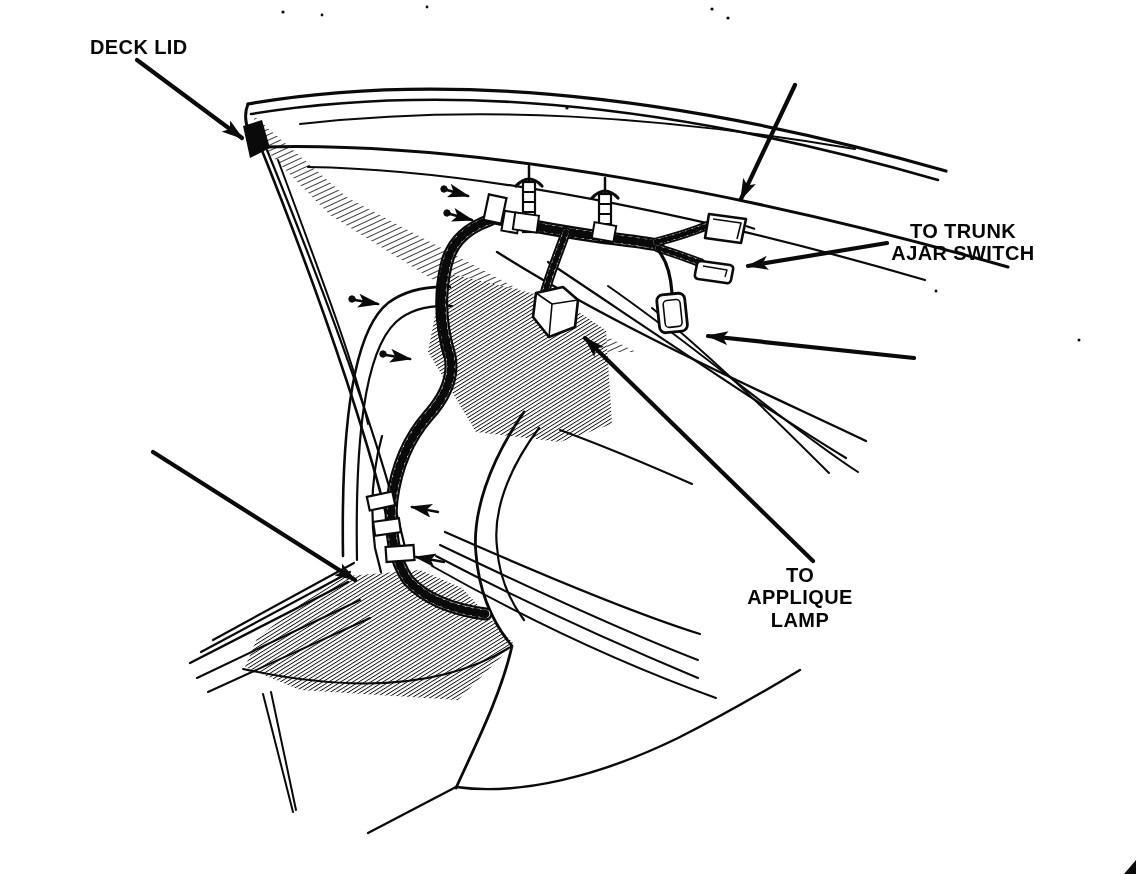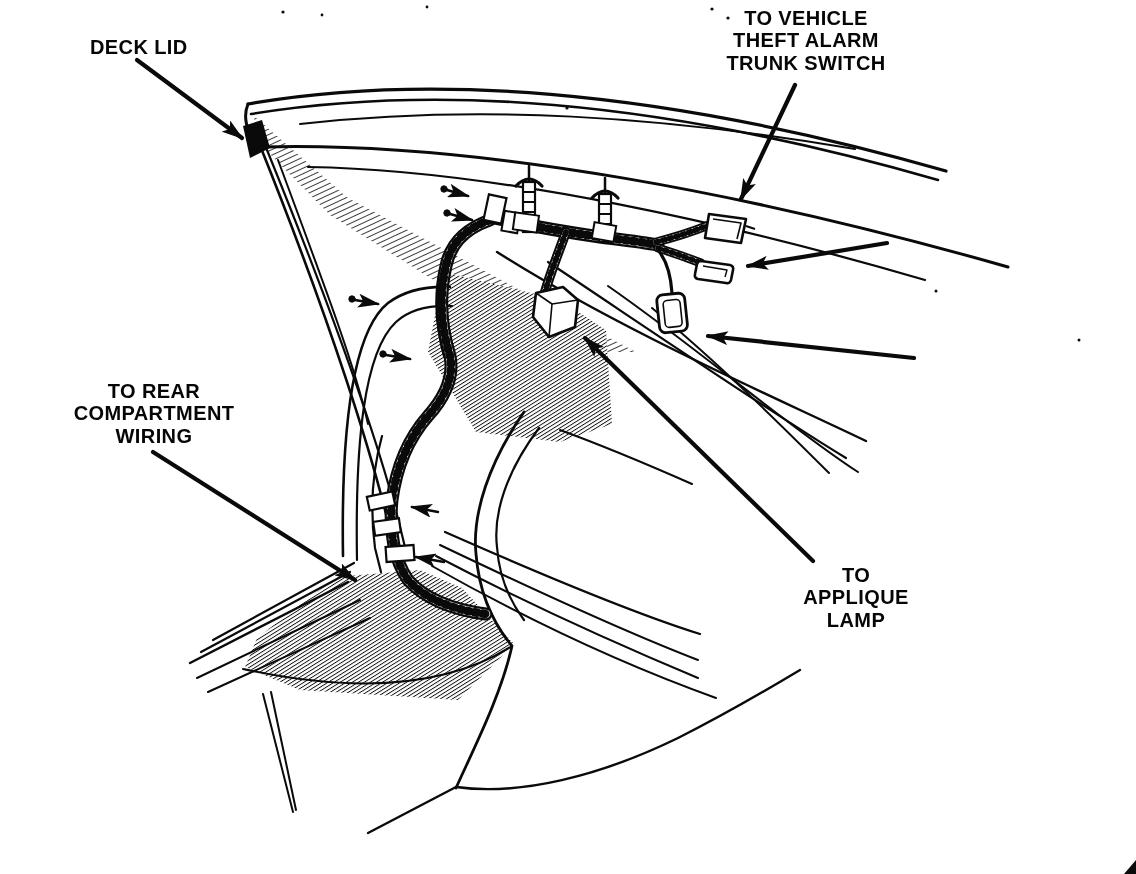--- a/index.html
+++ b/index.html
@@ -8,21 +8,21 @@
   #art{position:absolute;left:0;top:0;}
   .label{position:absolute;color:#060606;font-weight:bold;font-size:20px;line-height:1.12;
          letter-spacing:0.4px;white-space:pre-line;text-align:center;
          font-family:"Liberation Sans",sans-serif;}
   .label.left{text-align:center;}
   #lbl-deck{left:90px;top:36px;}
   #lbl-theft{left:696px;top:7px;width:220px;}
   #lbl-ajar{left:853px;top:220px;width:220px;}
   #lbl-power{left:884px;top:348px;width:240px;}
   #lbl-rear{left:44px;top:380px;width:220px;}
-  #lbl-applique{left:756px;top:564px;width:200px;}
+  #lbl-applique{left:700px;top:564px;width:200px;}
 </style>
 </head>
 <body>
 
 <div id="page">
 
   <svg id="art" width="1136" height="874" viewBox="0 0 1136 874">
     <defs>
       <marker id="ah" markerUnits="userSpaceOnUse" markerWidth="22" markerHeight="14" refX="20" refY="7" orient="auto">
         <path d="M0,0 L22,7 L0,14 L5,7 Z" fill="#0a0a0a"></path>
@@ -197,22 +197,18 @@
       <path marker-end="url(#ah)" d="M137,60 L242,138"></path>
       <path marker-end="url(#ah)" d="M795,85 L741,199"></path>
       <path marker-end="url(#ah)" d="M887,243 L748,266"></path>
       <path marker-end="url(#ah)" d="M914,358 L708,336"></path>
       <path marker-end="url(#ah)" d="M153,452 L355,580"></path>
       <path marker-end="url(#ah)" d="M813,561 L585,338"></path>
     </g>
   </svg>
 
   <div id="lbl-deck" class="label left">DECK LID</div>
-  <div id="lbl-theft" class="label">TO VEHICLE
-THEFT ALARM
-TRUNK SWITCH</div>
-  <div id="lbl-rear" class="label">TO REAR
-COMPARTMENT
-WIRING</div>
+  <div id="lbl-ajar" class="label">TO TRUNK
+AJAR SWITCH</div>
   <div id="lbl-applique" class="label">TO
 APPLIQUE
 LAMP</div>
 </div>
 
 </body></html>

